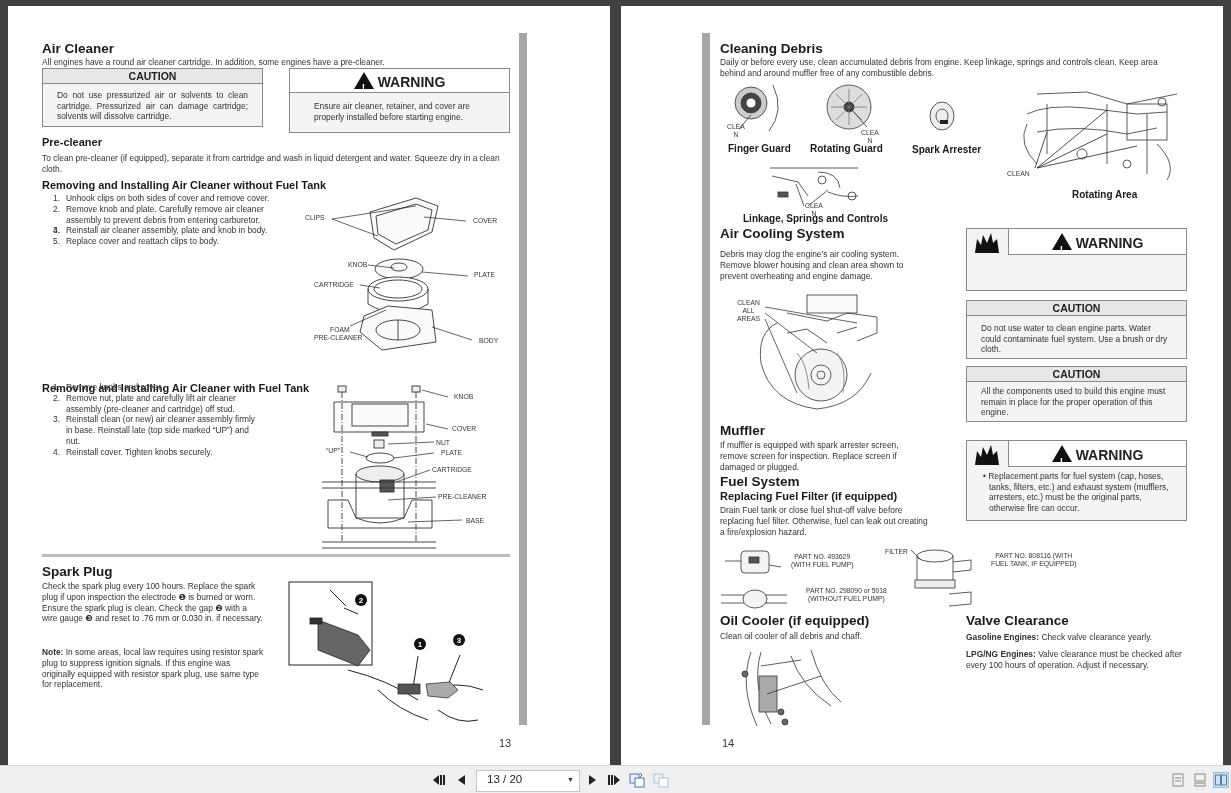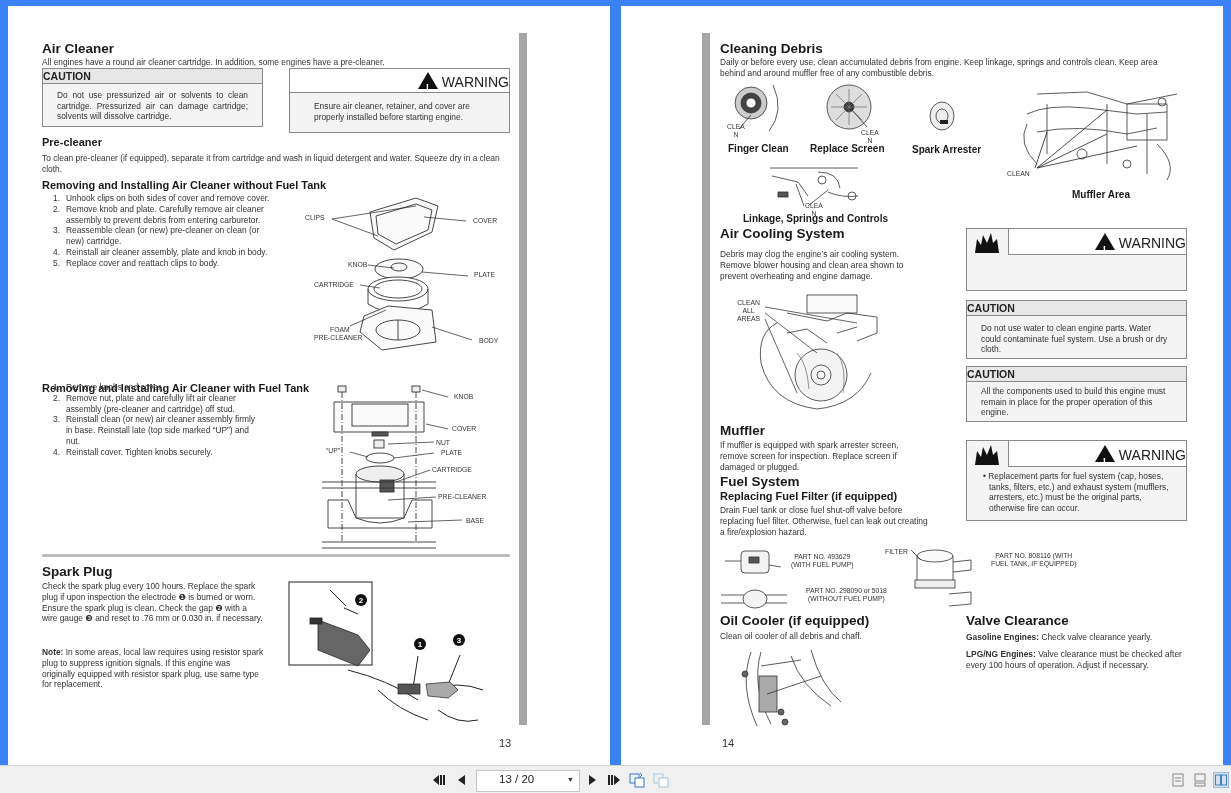--- a/index.html
+++ b/index.html
@@ -1,42 +1,42 @@
 <!DOCTYPE html>
 <html><head>
 <meta charset="utf-8">
 <style>
   *{box-sizing:border-box;margin:0;padding:0}
   html,body{width:1231px;height:793px;overflow:hidden;background:#a8a8a8;font-family:"Liberation Sans",sans-serif;color:#222}
-  .viewer{position:absolute;left:0;top:0;width:1231px;height:765px;background:#3b82f6}
+  .viewer{position:absolute;left:0;top:0;width:1231px;height:765px;background:#404040}
   .page{position:absolute;top:6px;height:759px;background:#fff;overflow:hidden}
   .p13{left:8px;width:602px}
   .p14{left:621px;width:602px}
   .sidebar-bar{position:absolute;top:27px;width:8px;height:692px;background:#a6a6a6}
   .abs{position:absolute}
   h1{font-size:13.5px;font-weight:bold;color:#1a1a1a}
   h2{font-size:11px;font-weight:bold;color:#1a1a1a}
   p,li{font-size:8.4px;line-height:10.8px;color:#333}
   ol{list-style:none}
   ol li{position:relative;padding-left:24px}
   ol li .num{position:absolute;left:11px;top:0}
   .box{position:absolute;border:1px solid #8a8a8a;background:#f4f4f4}
-  .box .hdr{font-weight:bold;font-size:10.5px;border-bottom:1px solid #8a8a8a;background:#e7e7e7;height:15px;line-height:15px}
+  .box .hdr{font-weight:bold;font-size:10.5px;text-align:center;border-bottom:1px solid #8a8a8a;background:#e7e7e7;height:15px;line-height:15px}
   .box .body{font-size:8.4px;line-height:10.6px;color:#333;padding:6px 14px}
-  .warnhdr{text-align:right;font-weight:normal;font-size:14px;height:24px;line-height:26px;border-bottom:1px solid #8a8a8a;background:#fff}
+  .warnhdr{text-align:center;font-weight:bold;font-size:14px;height:24px;line-height:26px;border-bottom:1px solid #8a8a8a;background:#fff}
   .tri{display:inline-block;width:0;height:0;border-left:10px solid transparent;border-right:10px solid transparent;border-bottom:17px solid #111;vertical-align:-2px;margin-right:4px;position:relative}
   .tri::after{content:"!";position:absolute;left:-2px;top:4px;color:#fff;font-size:10px;font-weight:bold}
   .flamebox{position:absolute;left:0;top:0;width:42px;height:26px;border-right:1px solid #8a8a8a;background:#f4f4f4}
   .lbl{position:absolute;font-size:6.8px;color:#333;line-height:8px}
   .cap{position:absolute;font-size:10px;font-weight:bold;color:#1a1a1a}
   .pnum{position:absolute;font-size:11px;color:#333}
   .divider{position:absolute;height:3px;background:#bcbcbc}
   .toolbar{position:absolute;left:0;top:765px;width:1231px;height:28px;background:#f0f0f0;border-top:1px solid #d4d4d4}
   .tbtn{position:absolute;top:6px;width:16px;height:16px;display:flex;align-items:center;justify-content:center;font-size:11px;color:#222;cursor:pointer}
-  .pagebox{position:absolute;left:476px;top:4px;width:104px;height:22px;background:#fff;border:1px solid #c4c4c4;font-size:11.5px;line-height:17px;padding-left:22px;color:#222}
+  .pagebox{position:absolute;left:476px;top:4px;width:104px;height:22px;background:#fff;border:1px solid #c4c4c4;font-size:11.5px;line-height:17px;padding-left:10px;color:#222}
   .pagebox .caret{position:absolute;right:5px;top:0;font-size:7px;color:#333}
   svg{display:block}
 </style>
 </head>
 <body>
 
 <div class="viewer">
 
   <div class="page p13">
     <div class="sidebar-bar" style="left:511px"></div>
@@ -54,21 +54,21 @@
       <div class="body" style="padding:8px 24px">Ensure air cleaner, retainer, and cover are properly installed before starting engine.</div>
     </div>
 
     <h2 class="abs" style="left:34px;top:130px">Pre-cleaner</h2>
     <p class="abs" style="left:34px;top:147px;width:470px">To clean pre-cleaner (if equipped), separate it from cartridge and wash in liquid detergent and water. Squeeze dry in a clean cloth.</p>
 
     <h2 class="abs" style="left:34px;top:173px">Removing and Installing Air Cleaner without Fuel Tank</h2>
     <ol class="abs" style="left:34px;top:187px;width:232px">
       <li><span class="num">1.</span><span>Unhook clips on both sides of cover and remove cover.</span></li>
       <li><span class="num">2.</span><span>Remove knob and plate. Carefully remove air cleaner assembly to prevent debris from entering carburetor.</span></li>
-      <li><span class="num">3.</span><span>Reassemble clean (or new) pre-cleaner on clean (or new) cartridge.</span></li>
+      <li><span class="num">3.</span></li>
       <li><span class="num">4.</span><span>Reinstall air cleaner assembly, plate and knob in body.</span></li>
       <li><span class="num">5.</span><span>Replace cover and reattach clips to body.</span></li>
     </ol>
 
     <div class="abs" style="left:290px;top:186px;width:210px;height:160px">
       <svg width="210" height="160" viewBox="0 0 210 160">
         <g fill="none" stroke="#333" stroke-width="0.9">
           <path d="M72 20 L118 6 L140 14 L134 40 L96 58 L76 46 Z" fill="#fafafa"></path>
           <path d="M78 24 L118 12 L134 18 L130 38 L98 52 L80 42 Z"></path>
           <ellipse cx="101" cy="77" rx="24" ry="10" fill="#fafafa"></ellipse>
@@ -196,33 +196,33 @@
       <g fill="none" stroke="#333" stroke-width="0.8">
         <circle cx="22" cy="22" r="16" fill="#ccc"></circle>
           <circle cx="22" cy="22" r="10" fill="#444"></circle>
           <circle cx="22" cy="22" r="5" fill="#fff"></circle>
         <path d="M44 4 Q56 30 40 50"></path>
         <line x1="10" y1="48" x2="22" y2="34"></line>
       </g>
     </svg>
     <span class="lbl" style="left:106px;top:117px;white-space:pre;text-align:center">CLEA
 N</span>
-    <span class="cap" style="left:107px;top:137px">Finger Clean</span>
+    <span class="cap" style="left:107px;top:137px">Finger Guard</span>
 
     <svg class="abs" style="left:200px;top:75px" width="60" height="55" viewBox="0 0 60 55">
       <g fill="none" stroke="#333" stroke-width="0.8">
         <circle cx="28" cy="26" r="22" fill="#ddd"></circle>
           <circle cx="28" cy="26" r="5" fill="#333"></circle>
         <path d="M10 26 L46 26 M28 8 L28 44 M15 13 L41 39 M41 13 L15 39" stroke="#777"></path>
         <line x1="30" y1="28" x2="46" y2="46"></line>
       </g>
     </svg>
     <span class="lbl" style="left:240px;top:123px;white-space:pre;text-align:center">CLEA
 N</span>
-    <span class="cap" style="left:189px;top:137px">Replace Screen</span>
+    <span class="cap" style="left:189px;top:137px">Rotating Guard</span>
 
     <svg class="abs" style="left:306px;top:94px" width="30" height="36" viewBox="0 0 30 36">
       <ellipse cx="15" cy="16" rx="12" ry="14" fill="#eee" stroke="#333" stroke-width="0.8"></ellipse>
       <ellipse cx="15" cy="16" rx="6" ry="7" fill="none" stroke="#333" stroke-width="0.8"></ellipse>
       <rect x="13" y="20" width="8" height="4" fill="#222"></rect>
     </svg>
     <span class="cap" style="left:291px;top:138px">Spark Arrester</span>
 
     <svg class="abs" style="left:386px;top:78px" width="180" height="100" viewBox="0 0 180 100">
       <g fill="none" stroke="#333" stroke-width="0.8">
@@ -237,21 +237,21 @@
         <path d="M20 40 Q10 60 30 80 M150 60 Q170 80 160 96"></path>
       </g>
       <g stroke="#222" stroke-width="0.8">
         <line x1="28" y1="84" x2="40" y2="48"></line>
           <line x1="30" y1="84" x2="100" y2="26"></line>
         <line x1="30" y1="84" x2="100" y2="50"></line>
           <line x1="30" y1="84" x2="130" y2="62"></line>
       </g>
     </svg>
     <span class="lbl" style="left:386px;top:164px">CLEAN</span>
-    <span class="cap" style="left:451px;top:183px">Muffler Area</span>
+    <span class="cap" style="left:451px;top:183px">Rotating Area</span>
 
     <svg class="abs" style="left:147px;top:160px" width="90" height="40" viewBox="0 0 90 40">
       <g fill="none" stroke="#333" stroke-width="0.8">
         <line x1="2" y1="2" x2="90" y2="2"></line>
         <path d="M4 10 L30 16 L40 30 M50 6 Q70 6 72 22"></path>
         <circle cx="54" cy="14" r="4"></circle>
           <circle cx="84" cy="30" r="4"></circle>
         <rect x="10" y="26" width="10" height="5" fill="#555"></rect>
         <path d="M60 26 Q74 32 90 30"></path>
         <line x1="36" y1="40" x2="28" y2="18"></line>

